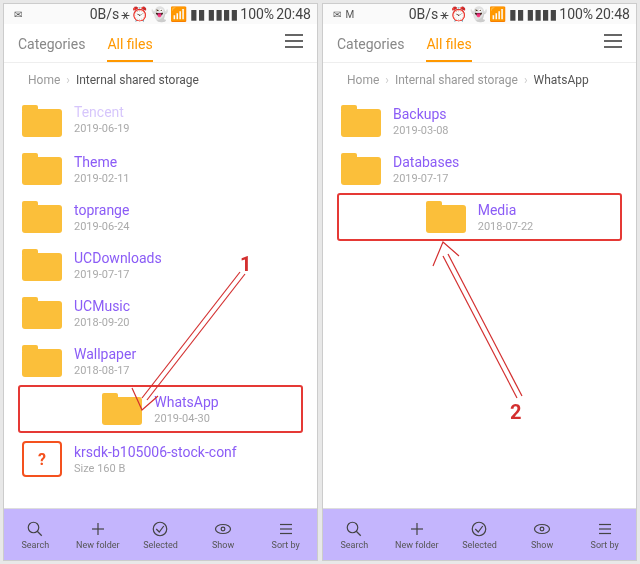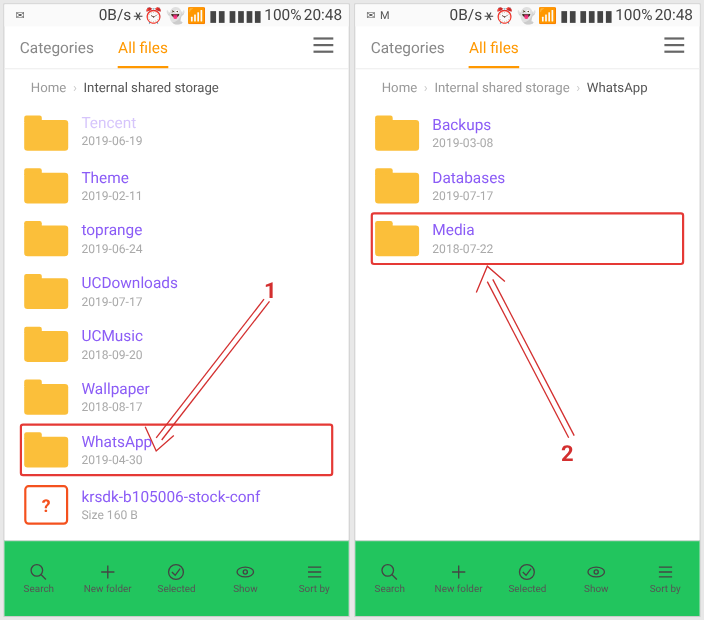--- a/index.html
+++ b/index.html
@@ -82,20 +82,21 @@
     display: flex;
     align-items: center;
     gap: 12px;
     padding: 8px 4px;
     position: relative;
   }
   .row.highlight {
     border: 2px solid #e53935;
     border-radius: 3px;
     padding: 6px 2px;
+    justify-content: center;
   }
   .folder-icon {
     width: 40px; height: 32px;
     position: relative;
   }
   .folder-icon::before {
     content:"";
     position:absolute;
     left:0; top:0;
     width:16px; height:6px;
@@ -116,24 +117,24 @@
     border-radius: 4px;
     position: relative;
     display:flex; align-items:center; justify-content:center;
     color:#f4511e; font-size:16px; font-weight:bold;
   }
   .row-text { display:flex; flex-direction:column; gap:2px; }
   .row-name { font-size: 14px; color: #8b5cf6; }
   .row-date { font-size: 11px; color: #aaa; }
   .row.cut .row-name { margin-top:-4px; }
   .bottombar {
-    height: 69px;
+    height: 52px;
     border-top: 1px solid #ddd;
     display: flex;
-    background:#22c55e;
+    background:#c4b5fd;
   }
   .bbtn {
     flex: 1;
     display: flex;
     flex-direction: column;
     align-items: center;
     justify-content: center;
     gap: 2px;
     font-size: 9px;
     color: #555;

